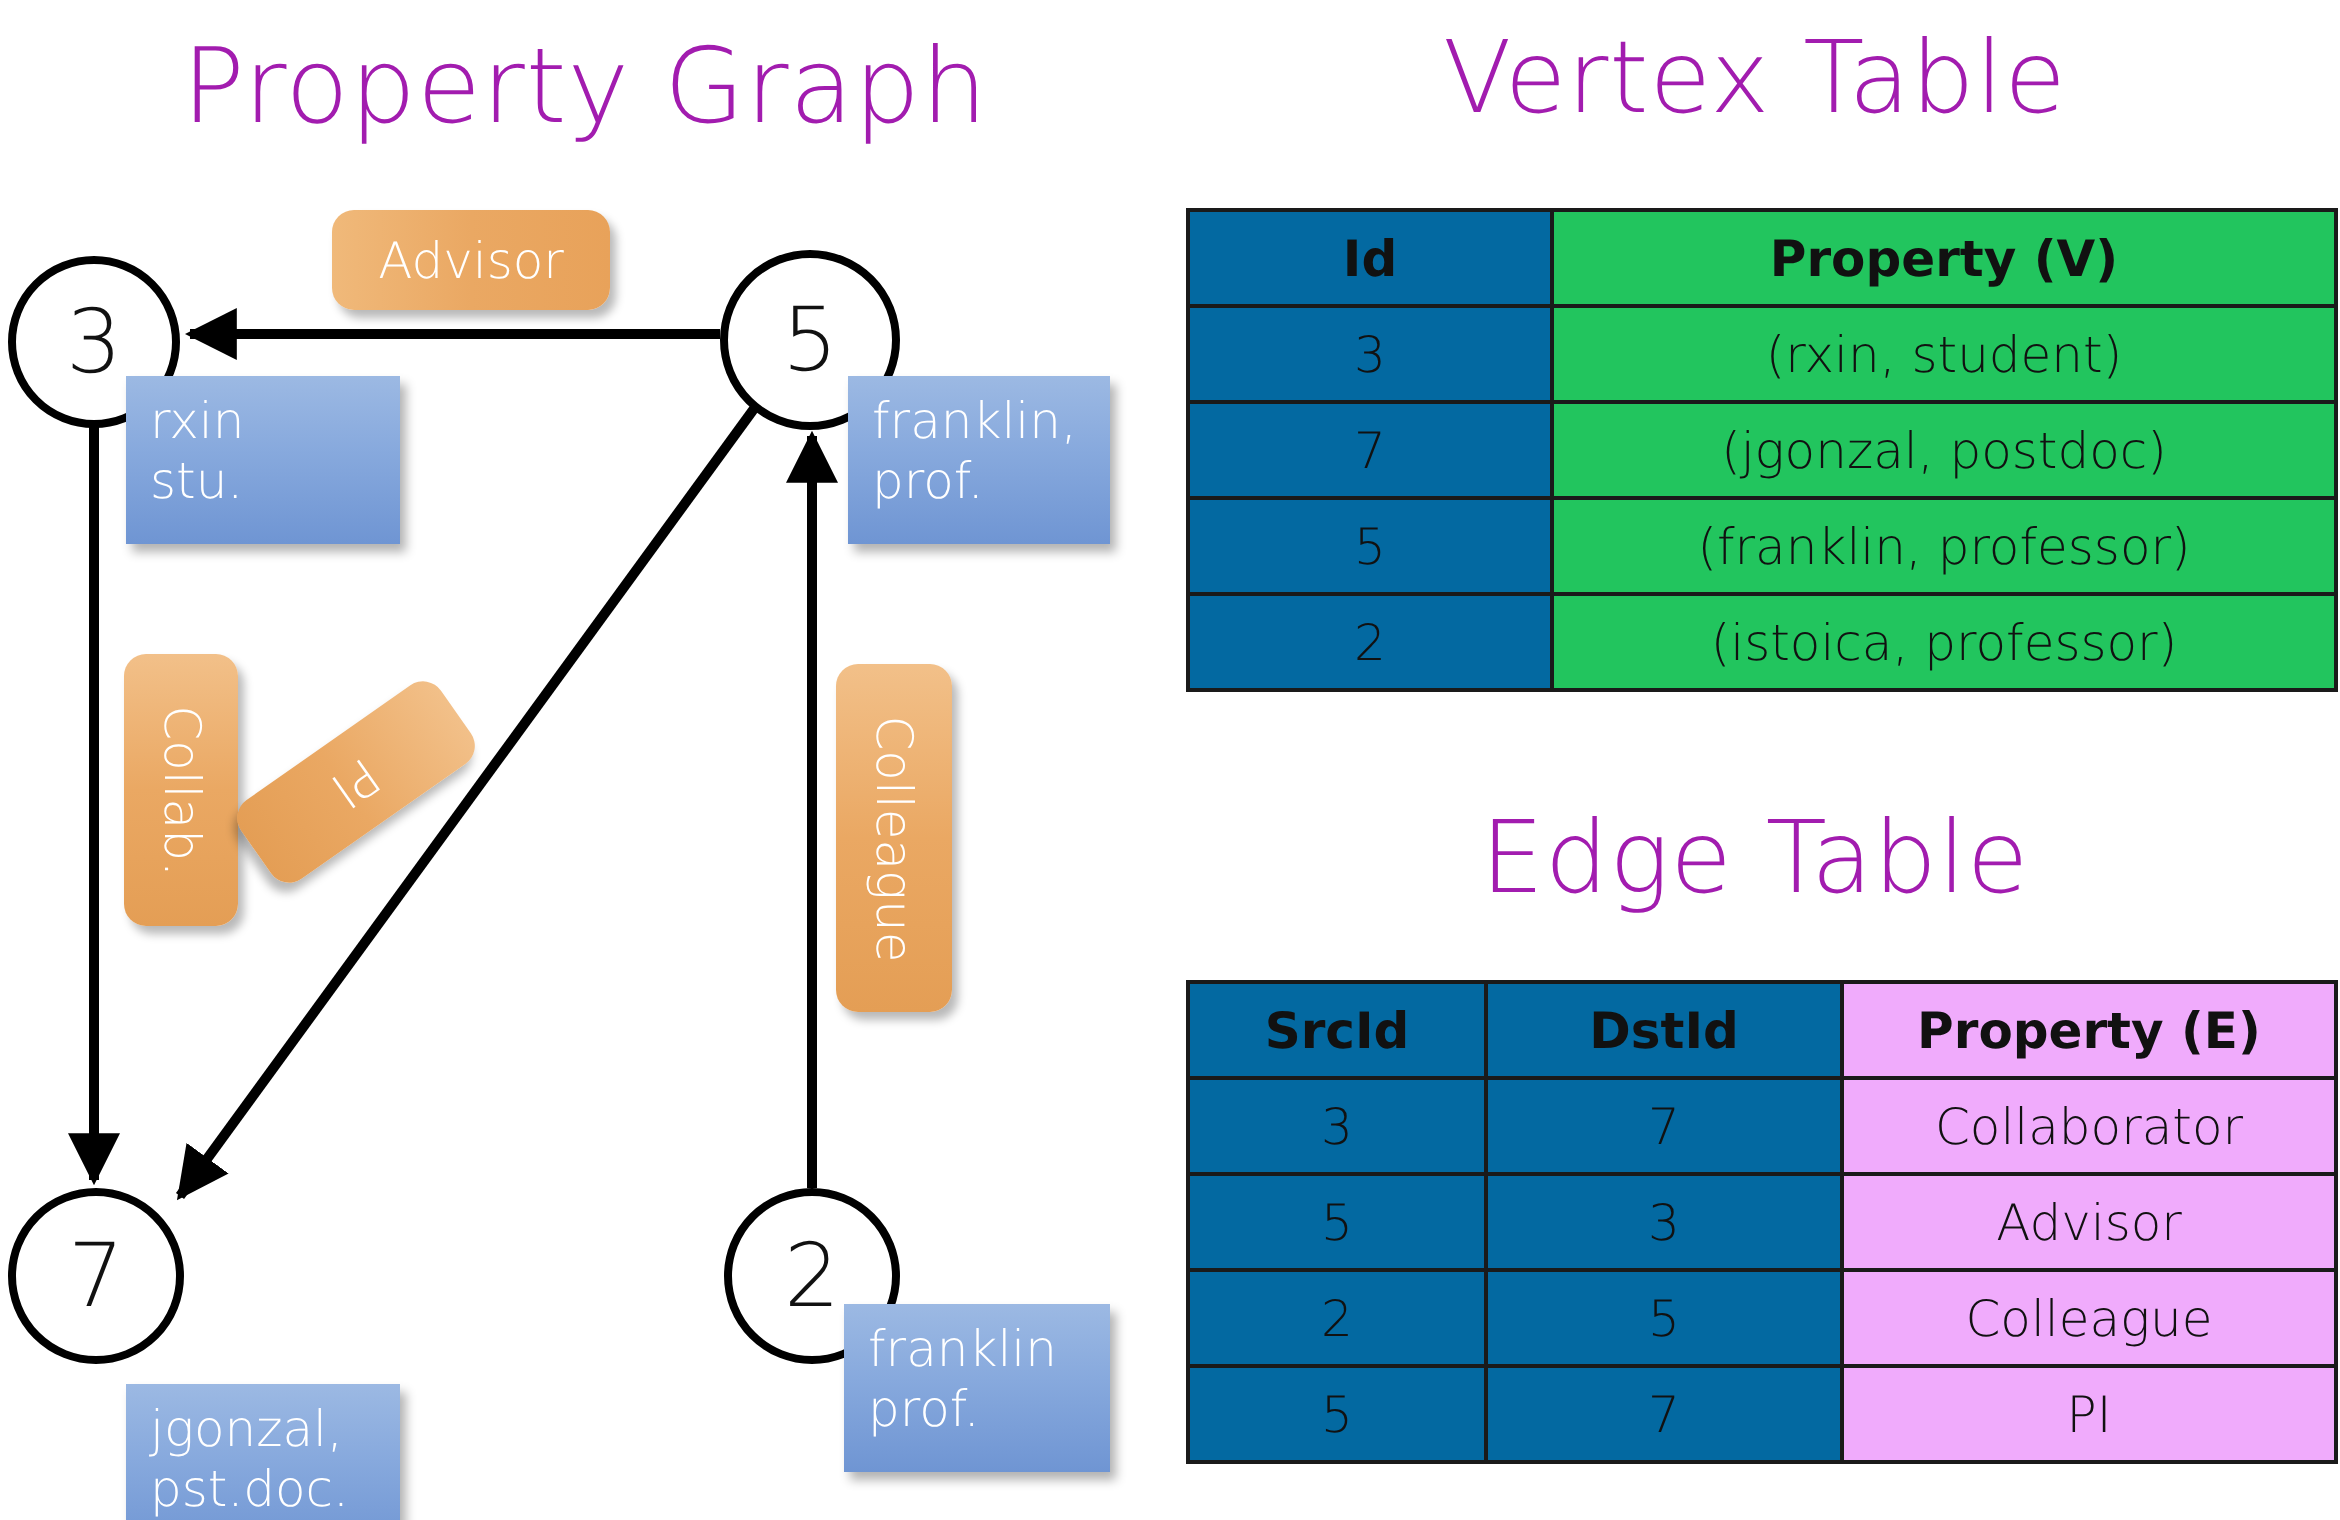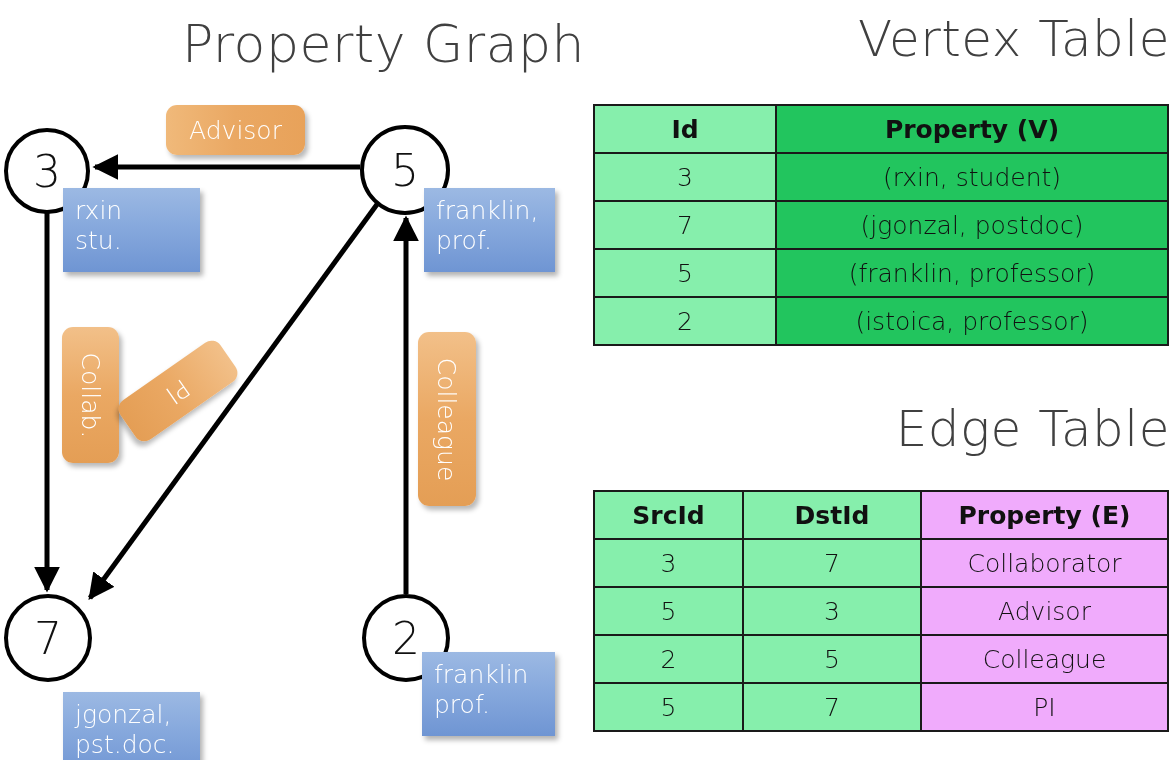--- a/index.html
+++ b/index.html
@@ -5,23 +5,23 @@
   html,body{margin:0;padding:0;}
   body{
     width:1170px;height:760px;background:#ffffff;
     font-family:"Liberation Sans",sans-serif;
     position:relative;overflow:hidden;
   }
   .canvas{position:absolute;left:0;top:0;width:1170px;height:760px;}
 
   
   .title{
-    position:absolute;text-align:right;
+    position:absolute;text-align:center;
     font-family:"DejaVu Sans",sans-serif;
-    font-weight:300;color:#404040;white-space:nowrap;
+    font-weight:300;color:#a21caf;white-space:nowrap;
   }
   #title-graph{left:0;top:14px;width:585px;font-size:52px;letter-spacing:.5px;}
   #title-vertex{left:585px;top:10px;width:585px;font-size:50px;letter-spacing:.5px;}
   #title-edge{left:585px;top:400px;width:585px;font-size:50px;letter-spacing:.5px;}
 
   
   #graph-svg{position:absolute;left:0;top:0;width:585px;height:760px;}
 
   
   .node{
@@ -63,21 +63,21 @@
   .tbl{position:absolute;border-collapse:collapse;table-layout:fixed;}
   .tbl td,.tbl th{
     border:2px solid #1a1a1a;
     font-family:"DejaVu Sans",sans-serif;font-weight:300;
     font-size:25px;color:#111;text-align:center;
     padding:0;height:46px;
   }
   .tbl th{font-weight:700;}
   .cell-blue{background:#22c55e;}
   .cell-peach{background:#f0abfc;}
-  .cell-white{background:#86efac;}
+  .cell-white{background:#0369a1;}
 
   #vertex-table{left:593px;top:104px;width:574px;}
   #edge-table{left:593px;top:490px;width:574px;}
 </style>
 </head>
 <body>
 
 <div class="canvas">
 
   <div class="title" id="title-graph">Property Graph</div>

